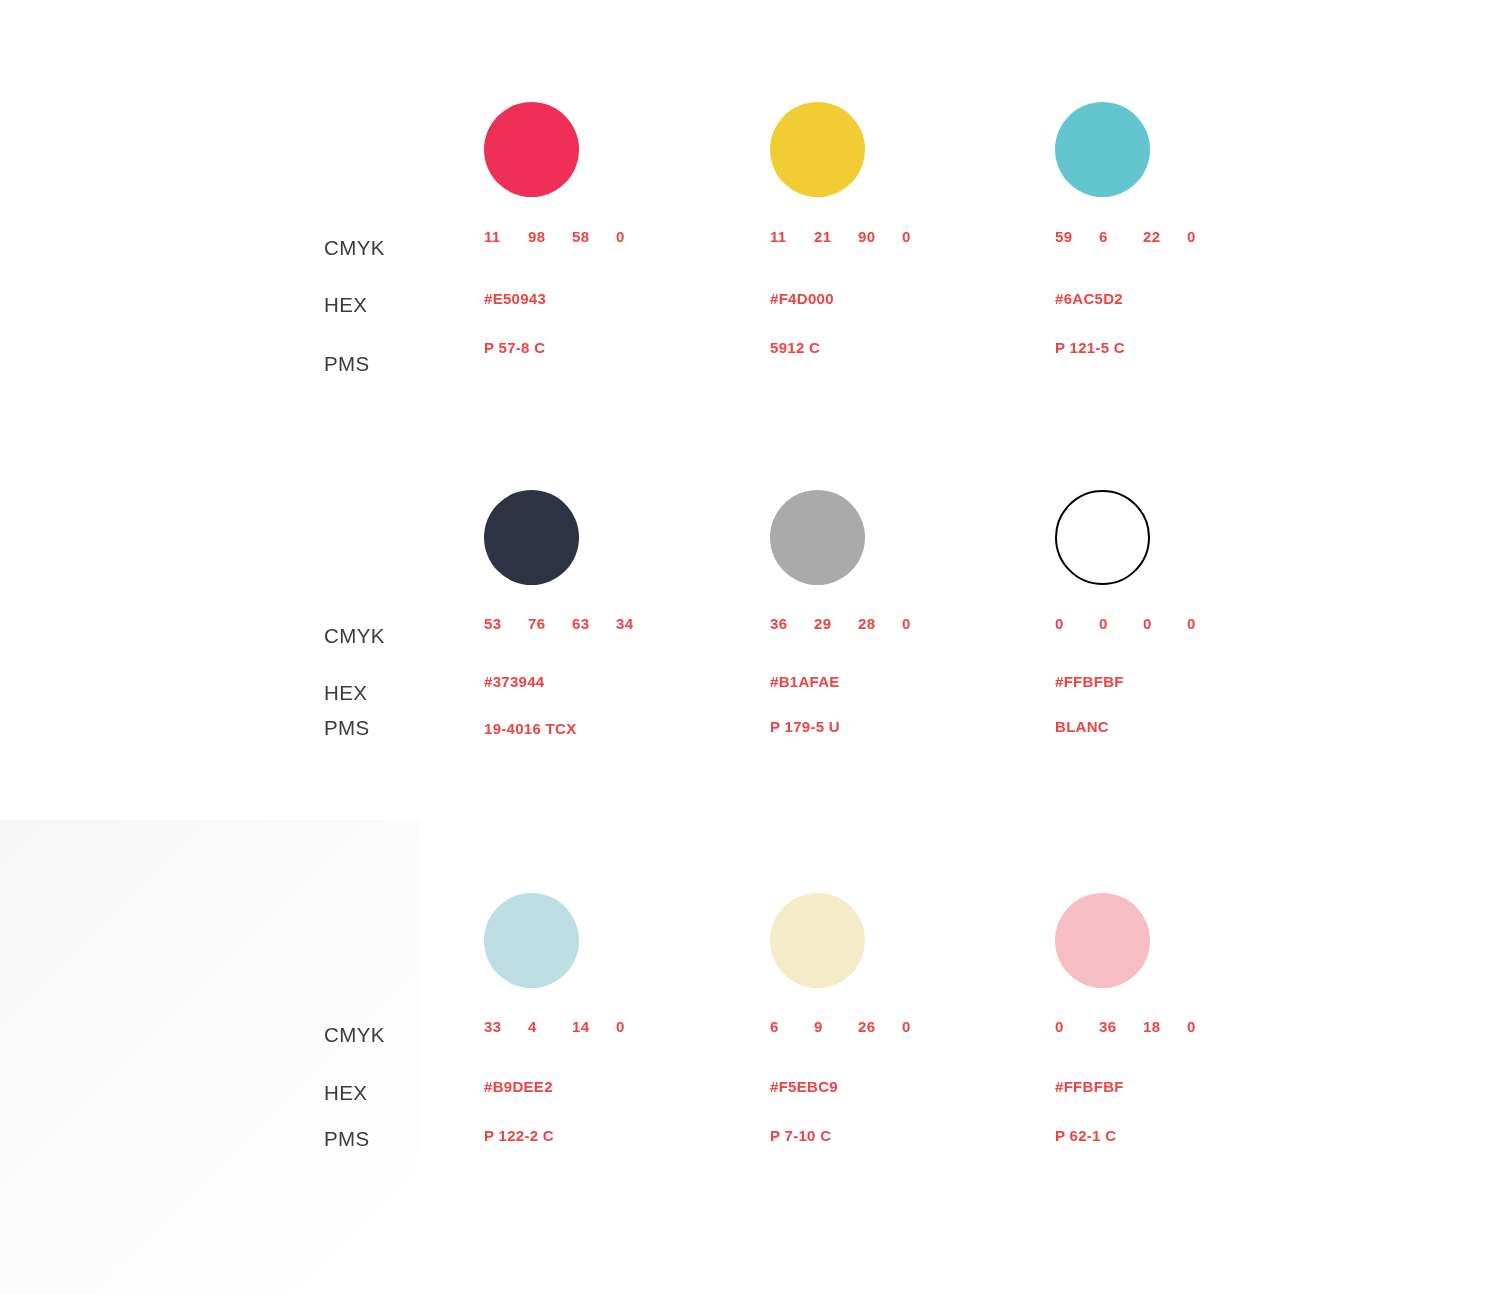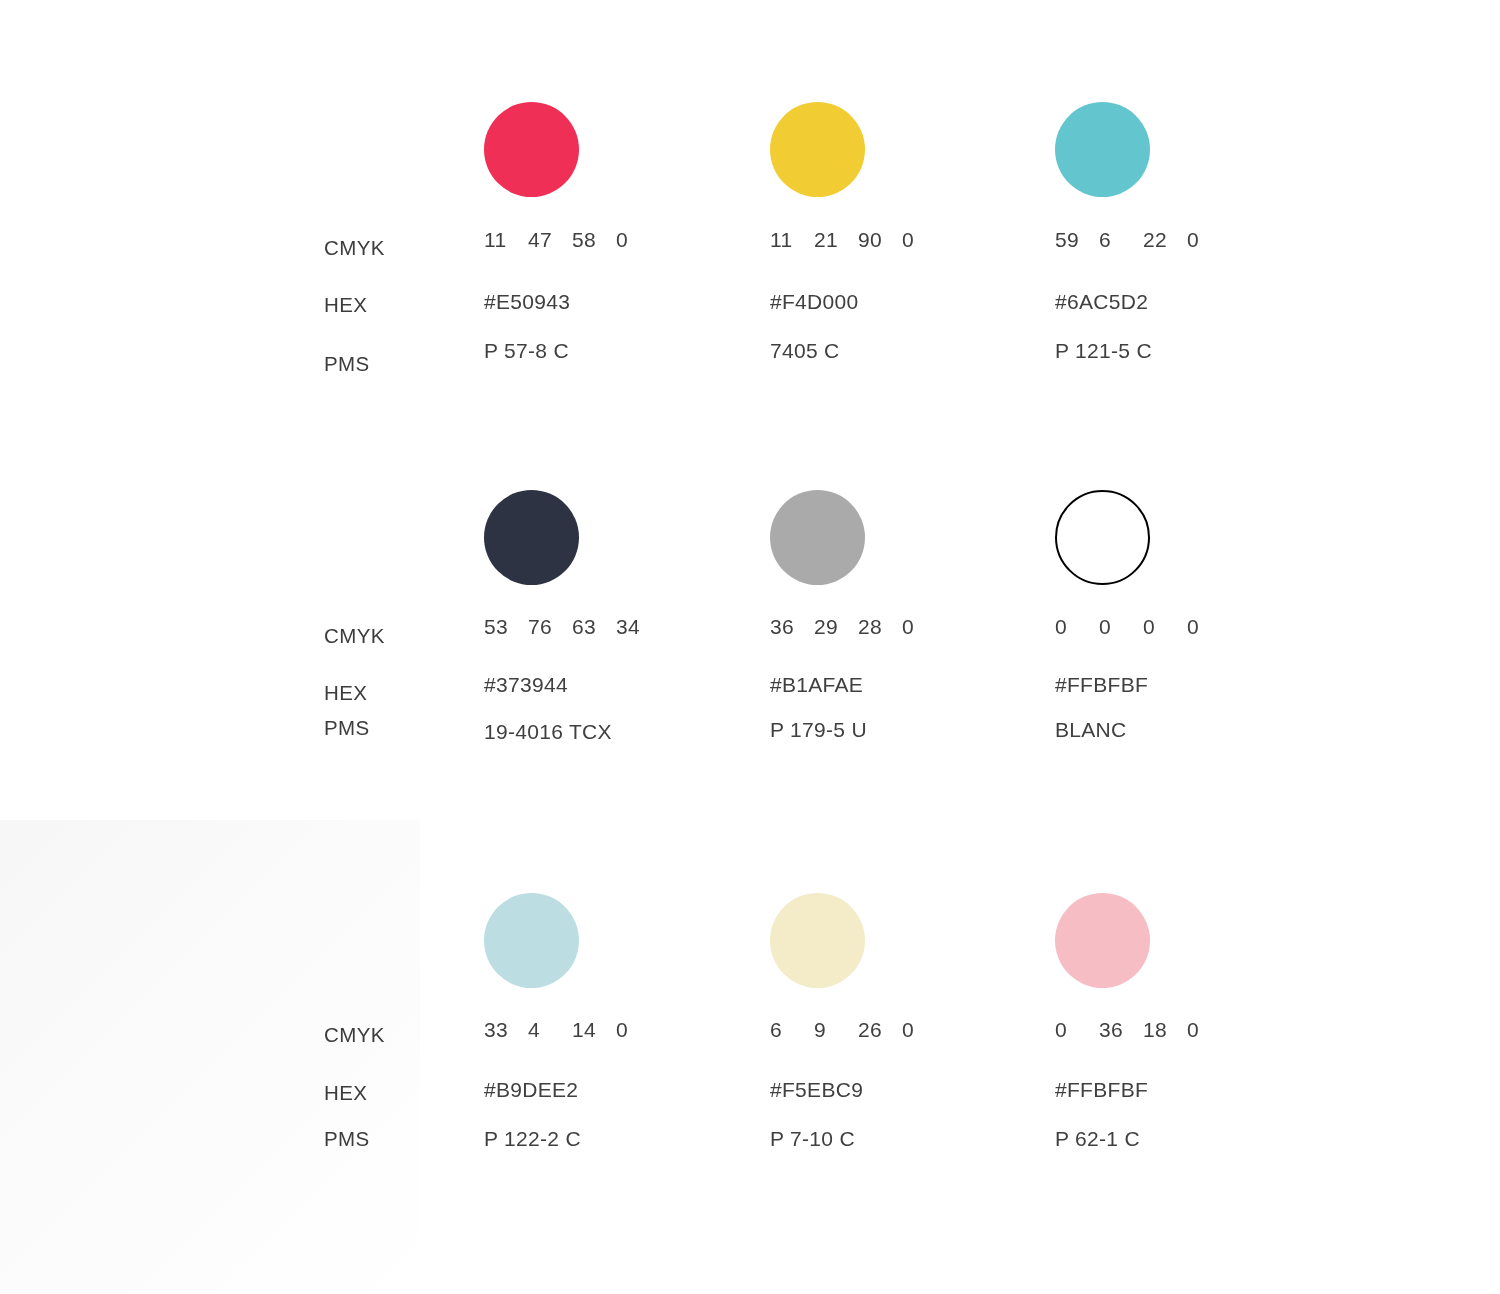--- a/index.html
+++ b/index.html
@@ -77,24 +77,25 @@
   .spec-values {
     position: absolute;
     width: 260px;
   }
   .v-col-1 { left: 482px; }
   .v-col-2 { left: 768px; }
   .v-col-3 { left: 1053px; }
 
   .spec-value {
     position: absolute;
-    font-size: 21px;
+    font-size: 15px;
     letter-spacing: 0.3px;
-    color: #404040;
+    color: #ef4444;
     white-space: nowrap;
+    font-weight: bold;
   }
   .cmyk-value {
     display: flex;
     gap: 0;
   }
   .cmyk-value span {
     display: inline-block;
     width: 44px;
     text-align: left;
   }
@@ -142,37 +143,37 @@
 
     <div class="spec-labels">
       <div class="spec-label lbl-cmyk">CMYK</div>
       <div class="spec-label lbl-hex">HEX</div>
       <div class="spec-label lbl-pms">PMS</div>
     </div>
 
     <div class="spec-values v-col-1">
       <div class="spec-value val-cmyk cmyk-value">
         <span>11</span>
-        <span>47</span>
+        <span>98</span>
         <span>58</span>
         <span>0</span>
       </div>
       <div class="spec-value val-hex">#E50943</div>
       <div class="spec-value val-pms">P 57-8 C</div>
     </div>
 
     <div class="spec-values v-col-2">
       <div class="spec-value val-cmyk cmyk-value">
         <span>11</span>
         <span>21</span>
         <span>90</span>
         <span>0</span>
       </div>
       <div class="spec-value val-hex">#F4D000</div>
-      <div class="spec-value val-pms">7405 C</div>
+      <div class="spec-value val-pms">5912 C</div>
     </div>
 
     <div class="spec-values v-col-3">
       <div class="spec-value val-cmyk cmyk-value">
         <span>59</span>
         <span>6</span>
         <span>22</span>
         <span>0</span>
       </div>
       <div class="spec-value val-hex">#6AC5D2</div>

